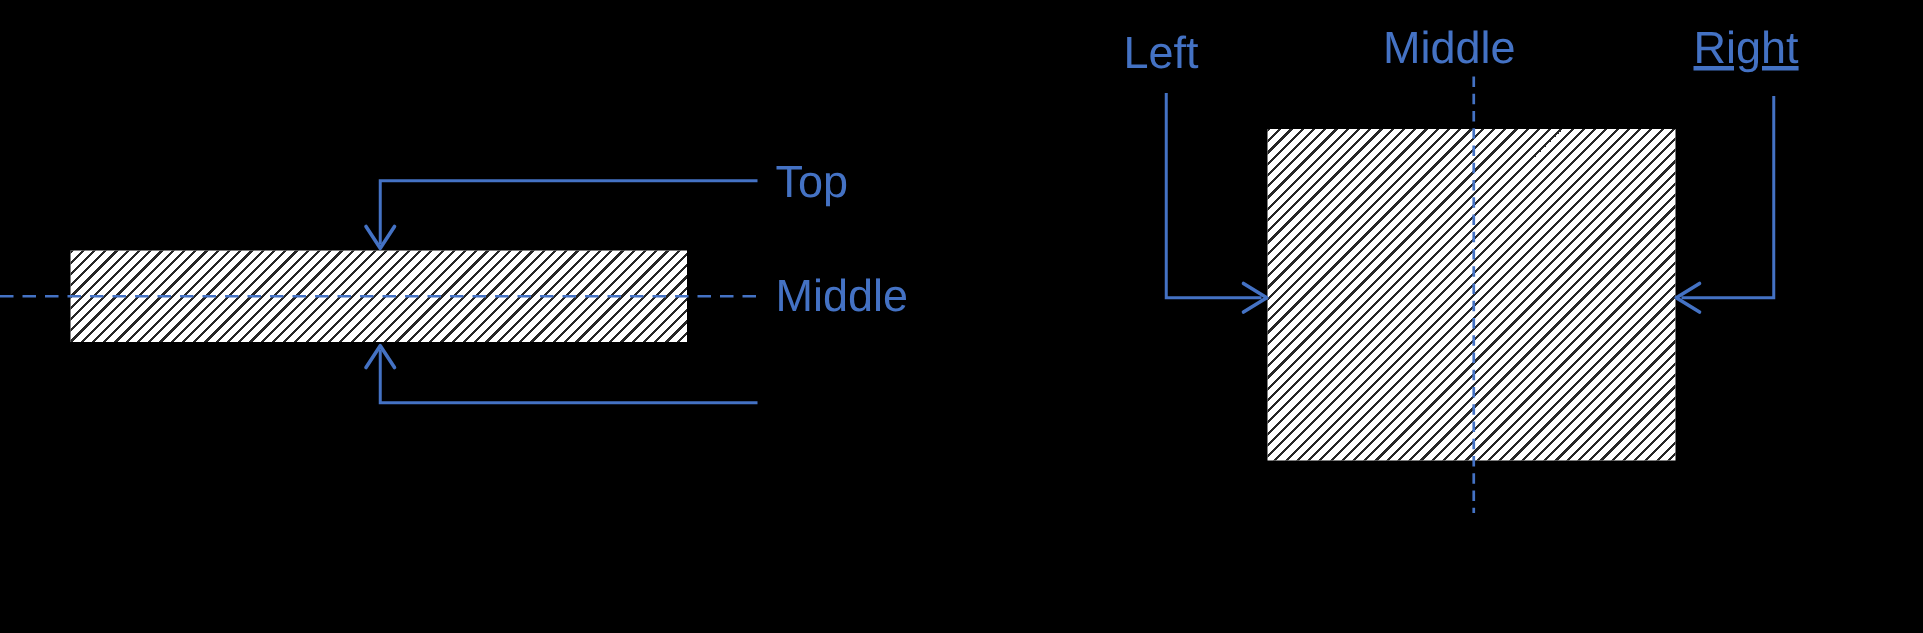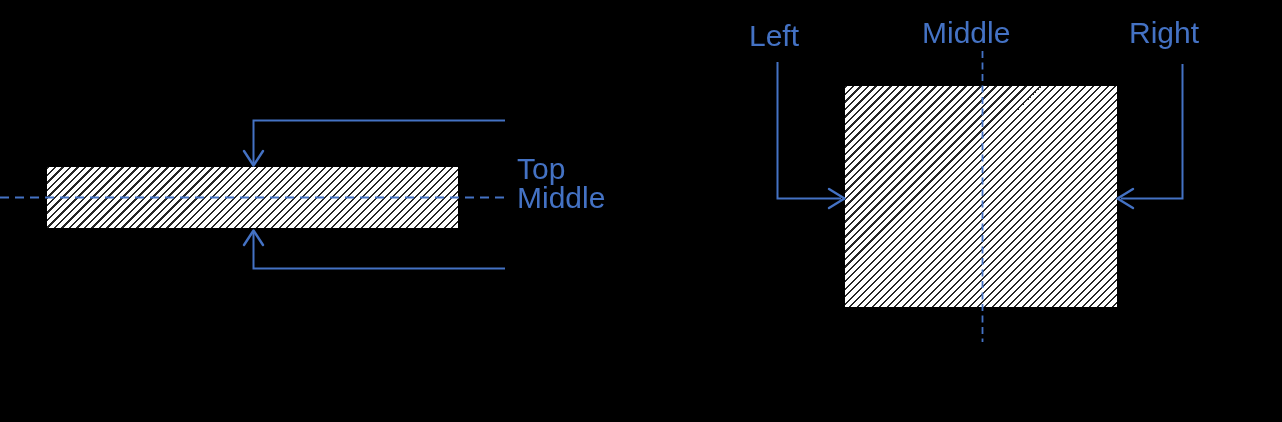--- a/index.html
+++ b/index.html
@@ -56,19 +56,19 @@
     <path class="stroke shaft" d="M 505 268.5 L 253.5 268.5 L 253.5 233"></path>
     <path class="stroke head" d="M 244 245 L 253.5 230.5 L 263 245"></path>
 
     <line class="stroke dashln" x1="982.5" y1="51" x2="982.5" y2="342" stroke-dasharray="7 4.5"></line>
     <path class="stroke shaft" d="M 777.5 62 L 777.5 198.5 L 841 198.5"></path>
     <path class="stroke head" d="M 829 189 L 844.5 198.5 L 829 208"></path>
     <path class="stroke shaft" d="M 1182.5 64 L 1182.5 198.5 L 1121 198.5"></path>
     <path class="stroke head" d="M 1133 189 L 1117.5 198.5 L 1133 208"></path>
   </svg>
 
-  <div class="label" style="left:517px; top:104px;margin-top:47px;">Top</div>
+  <div class="label" style="left:517px; top:104px;">Top</div>
   <div class="label" style="left:517px; top:180px;">Middle</div>
 
   <div class="label" style="left:749px; top:18px;">Left</div>
   <div class="label" style="left:922px; top:15px;">Middle</div>
-  <div class="label" style="left:1129px; top:15px;">Right</div>
+  <div class="label" style="left:1129px; top:15px;text-decoration:underline;">Right</div>
 </div>
 
 </body></html>

